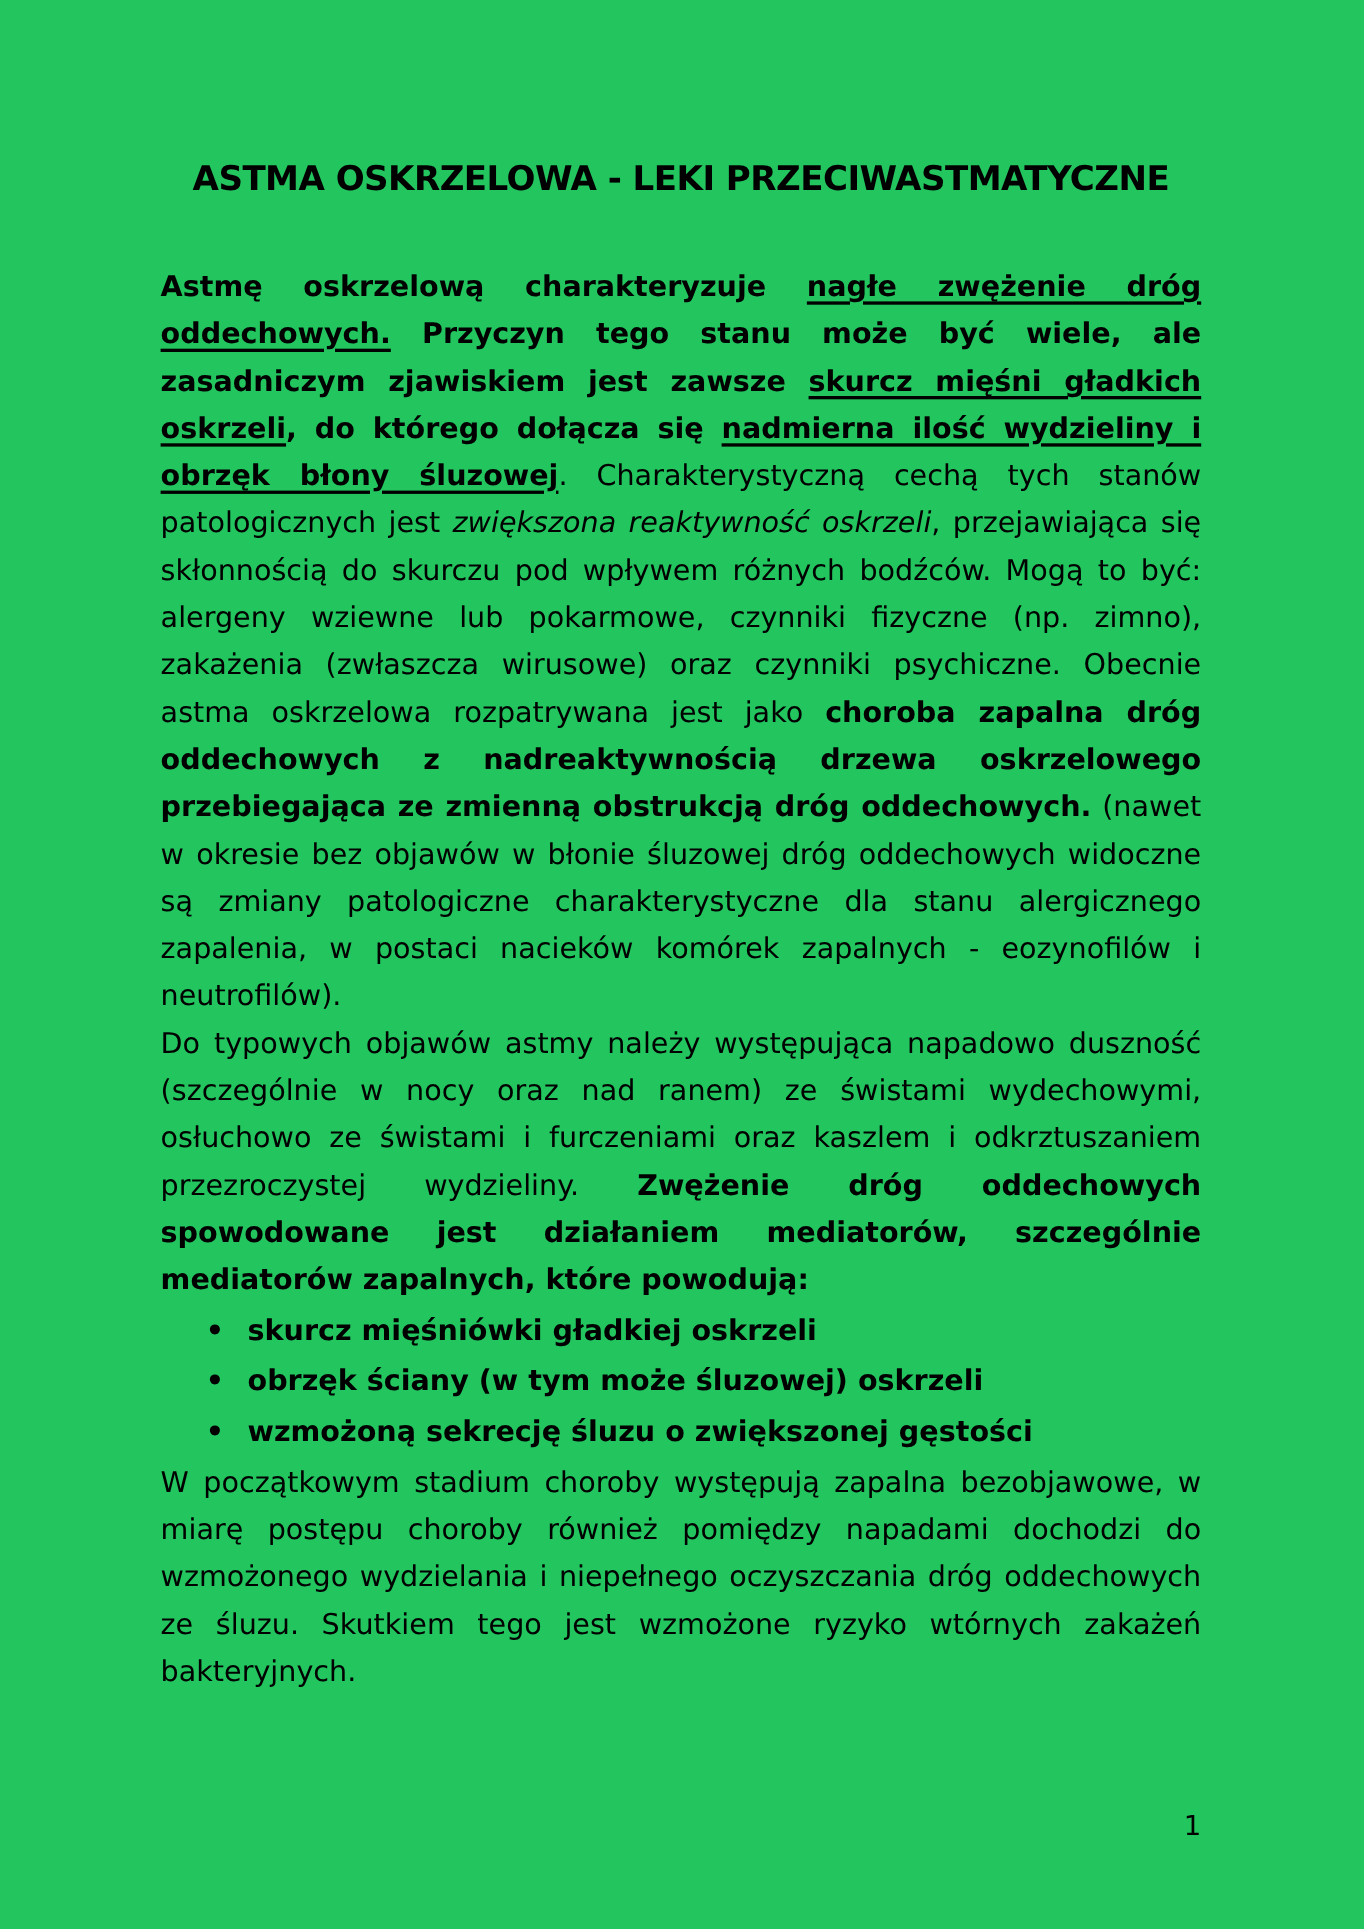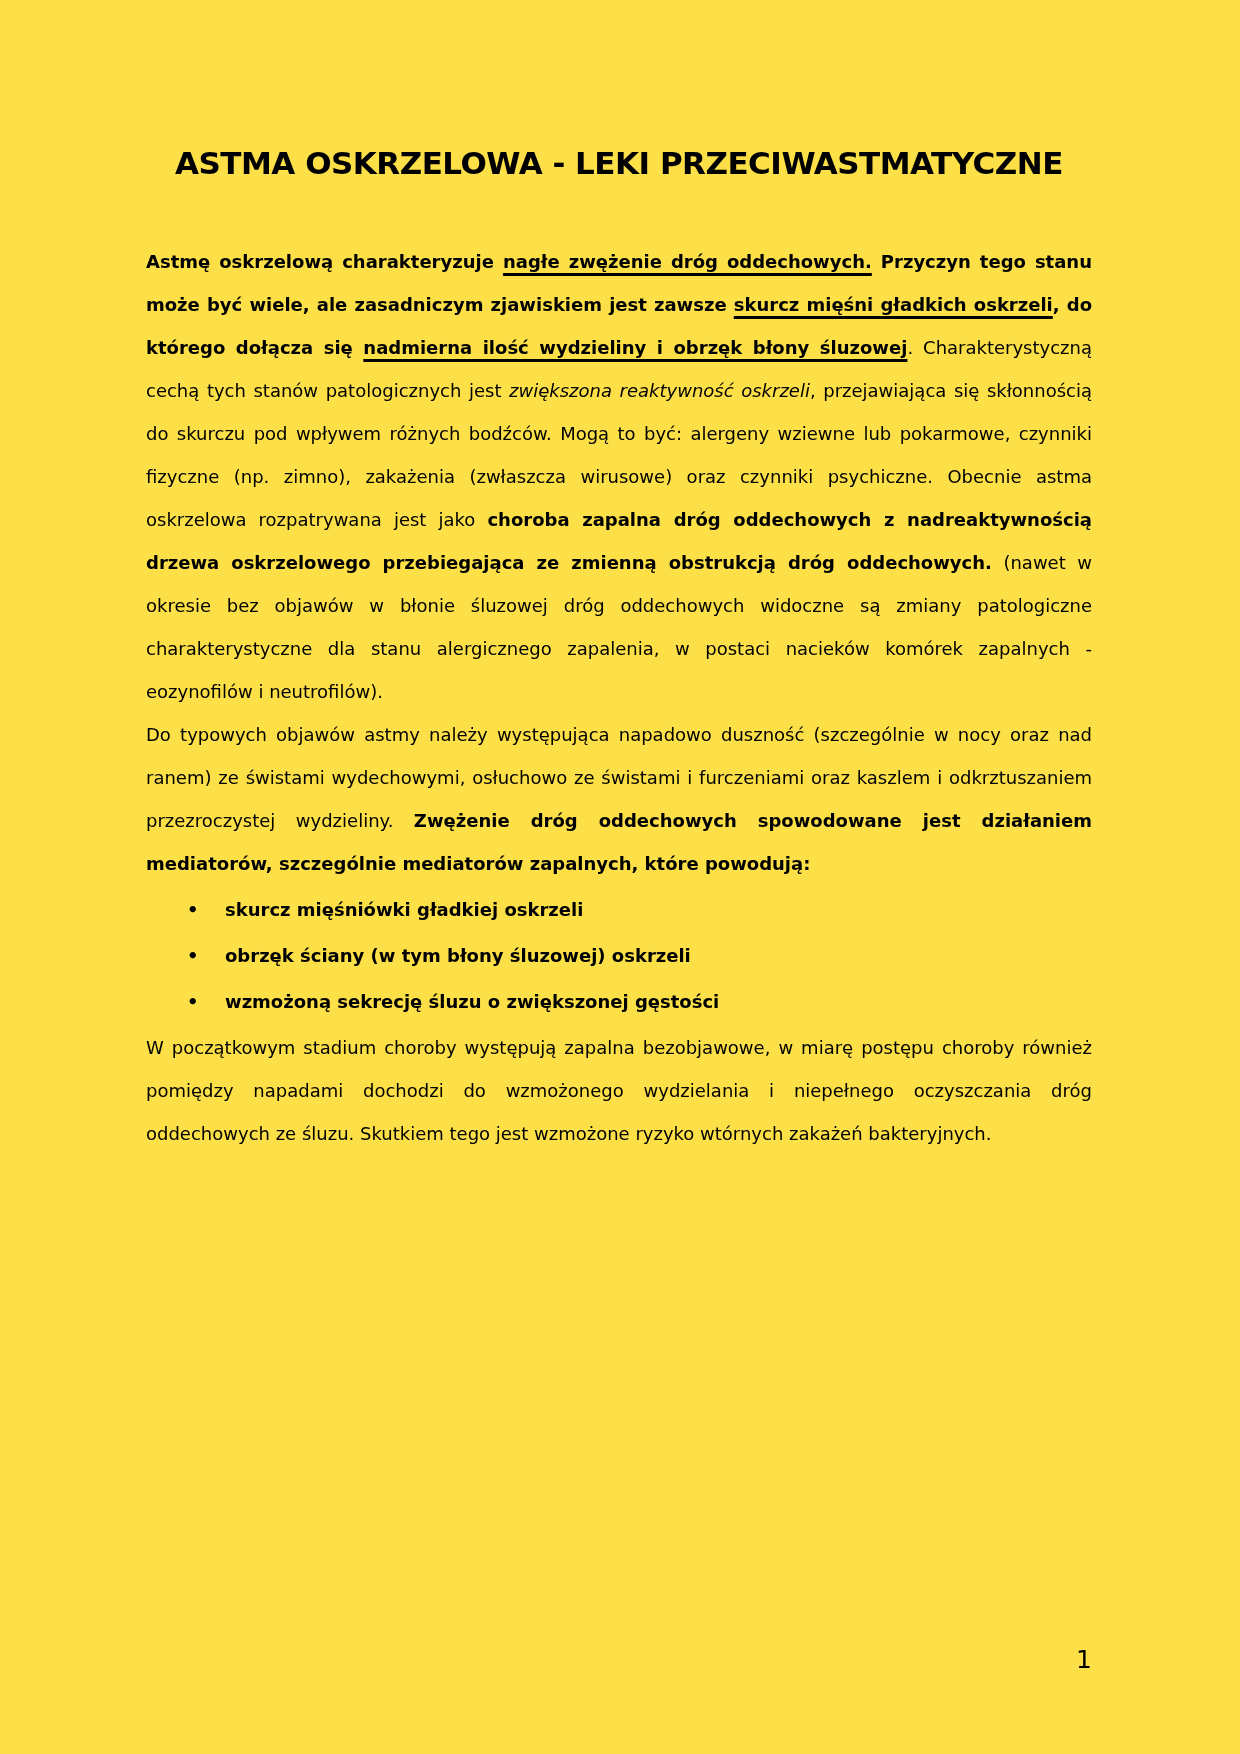--- a/index.html
+++ b/index.html
@@ -1,19 +1,19 @@
 <!DOCTYPE html>
 <html><head>
 <meta charset="utf-8">
 <style>
   html, body { margin: 0; padding: 0; background: #e8e8e8; }
   .sheet {
     width: 1240px;
     height: 1754px;
-    background: #fde047;
+    background: #22c55e;
     position: relative;
     overflow: hidden;
     margin: 0 auto;
     font-family: "DejaVu Sans", "Liberation Sans", sans-serif;
     color: #000000;
   }
   .content {
     position: absolute;
     left: 146px;
     top: 146px;
@@ -23,21 +23,21 @@
     margin: 0;
     font-size: 31px;
     line-height: 34px;
     font-weight: bold;
     text-align: center;
     letter-spacing: -0.5px;
     white-space: nowrap;
   }
   .body-text {
     margin-top: 60px;
-    font-size: 18px;
+    font-size: 26px;
     line-height: 43px;
     text-align: justify;
   }
   .body-text p { margin: 0; }
   .b { font-weight: bold; }
   .u { text-decoration: underline; text-decoration-thickness: 2.5px; text-underline-offset: 5px; }
   .i { font-style: italic; }
   .bullet-list { margin: 0; }
   .bullet-item {
     display: flex;
@@ -73,21 +73,21 @@
 
       <p><span>Do typowych objawów astmy należy występująca napadowo duszność (szczególnie w nocy oraz nad ranem) ze świstami wydechowymi, osłuchowo ze świstami i furczeniami oraz kaszlem i odkrztuszaniem przezroczystej wydzieliny. </span><span class="b">Zwężenie dróg oddechowych spowodowane jest działaniem mediatorów, szczególnie mediatorów zapalnych, które powodują:</span></p>
 
       <div class="bullet-list">
         <div class="bullet-item">
             <span class="bullet-dot">•</span>
             <span>skurcz mięśniówki gładkiej oskrzeli</span>
           </div>
         <div class="bullet-item">
             <span class="bullet-dot">•</span>
-            <span>obrzęk ściany (w tym błony śluzowej) oskrzeli</span>
+            <span>obrzęk ściany (w tym może śluzowej) oskrzeli</span>
           </div>
         <div class="bullet-item">
             <span class="bullet-dot">•</span>
             <span>wzmożoną sekrecję śluzu o zwiększonej gęstości</span>
           </div>
       </div>
 
       <p>W początkowym stadium choroby występują zapalna bezobjawowe, w miarę postępu choroby również pomiędzy napadami dochodzi do wzmożonego wydzielania i niepełnego oczyszczania dróg oddechowych ze śluzu. Skutkiem tego jest wzmożone ryzyko wtórnych zakażeń bakteryjnych.</p>
 
 

